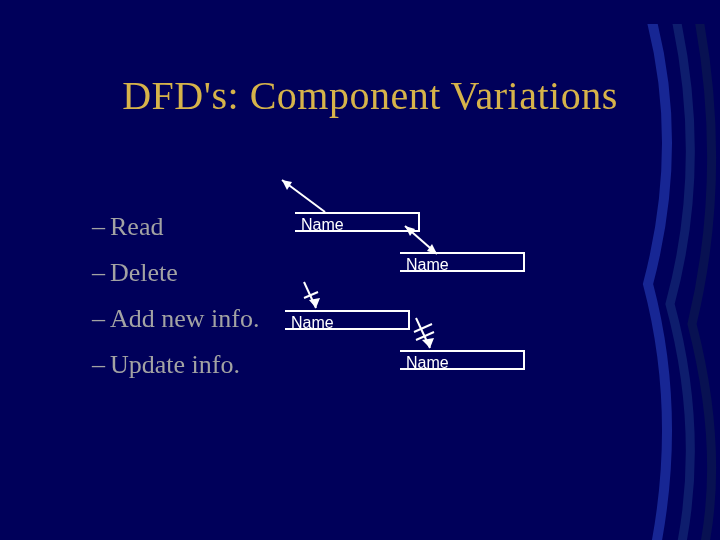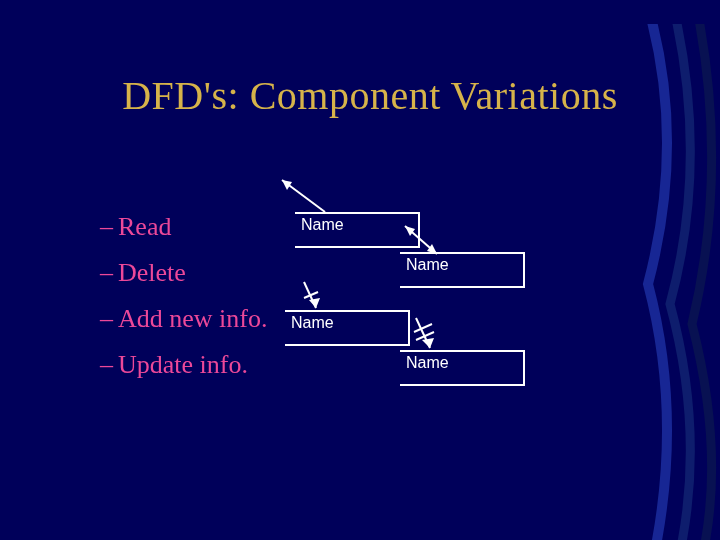--- a/index.html
+++ b/index.html
@@ -34,33 +34,33 @@
     left: 58px;
     font-size: 30px;
     color: #fff;
   }
   .bullet-lvl1 .dot {
     display: inline-block;
     width: 18px;
   }
   .bullet-lvl2 {
     position: absolute;
-    left: 100px;
+    left: 92px;
     font-size: 26px;
-    color: #ec4899;
+    color: #a3a3a3;
   }
   .bullet-lvl2 .dash {
     display: inline-block;
     width: 18px;
   }
   .store-box {
     position: absolute;
     border: 2px solid #fff;
     border-left: none;
-    height: 36px;
+    height: 20px;
     min-width: 120px;
     padding: 2px 6px 0 6px;
     font-family: Arial, Helvetica, sans-serif;
     font-size: 16px;
     color: #fff;
     box-sizing: border-box;
   }
   
   svg.arrow {
     position: absolute;

